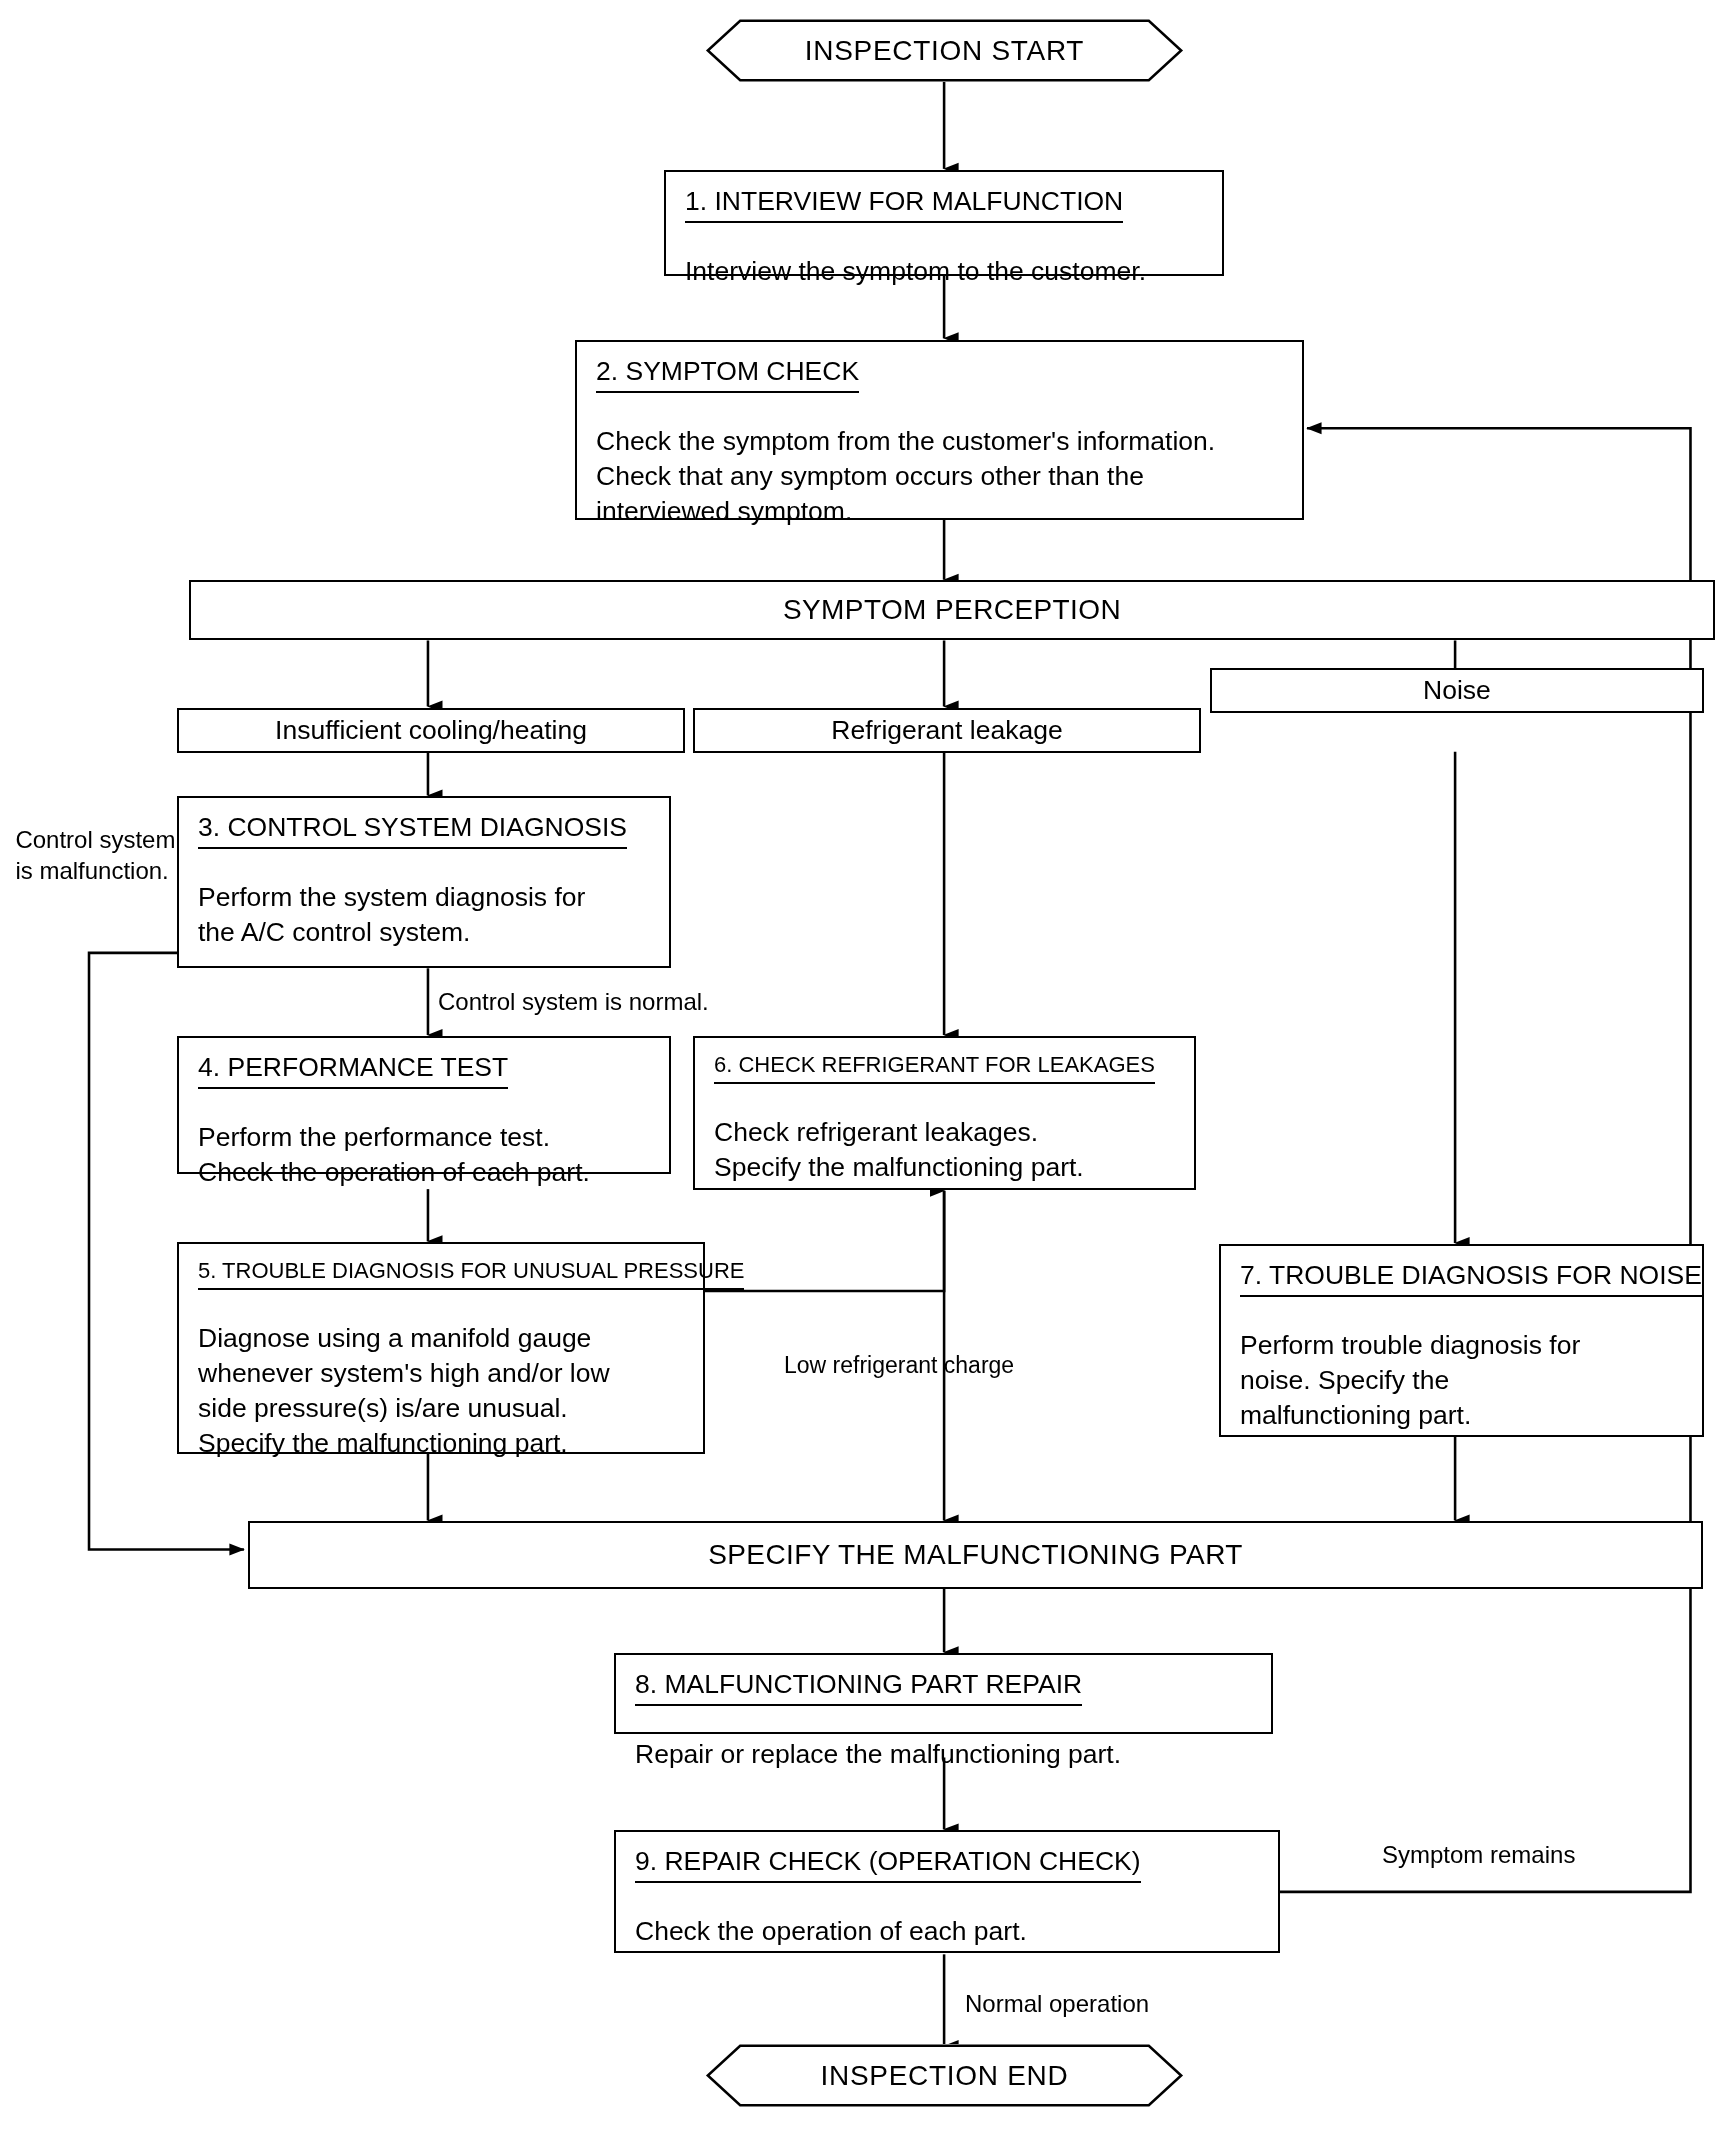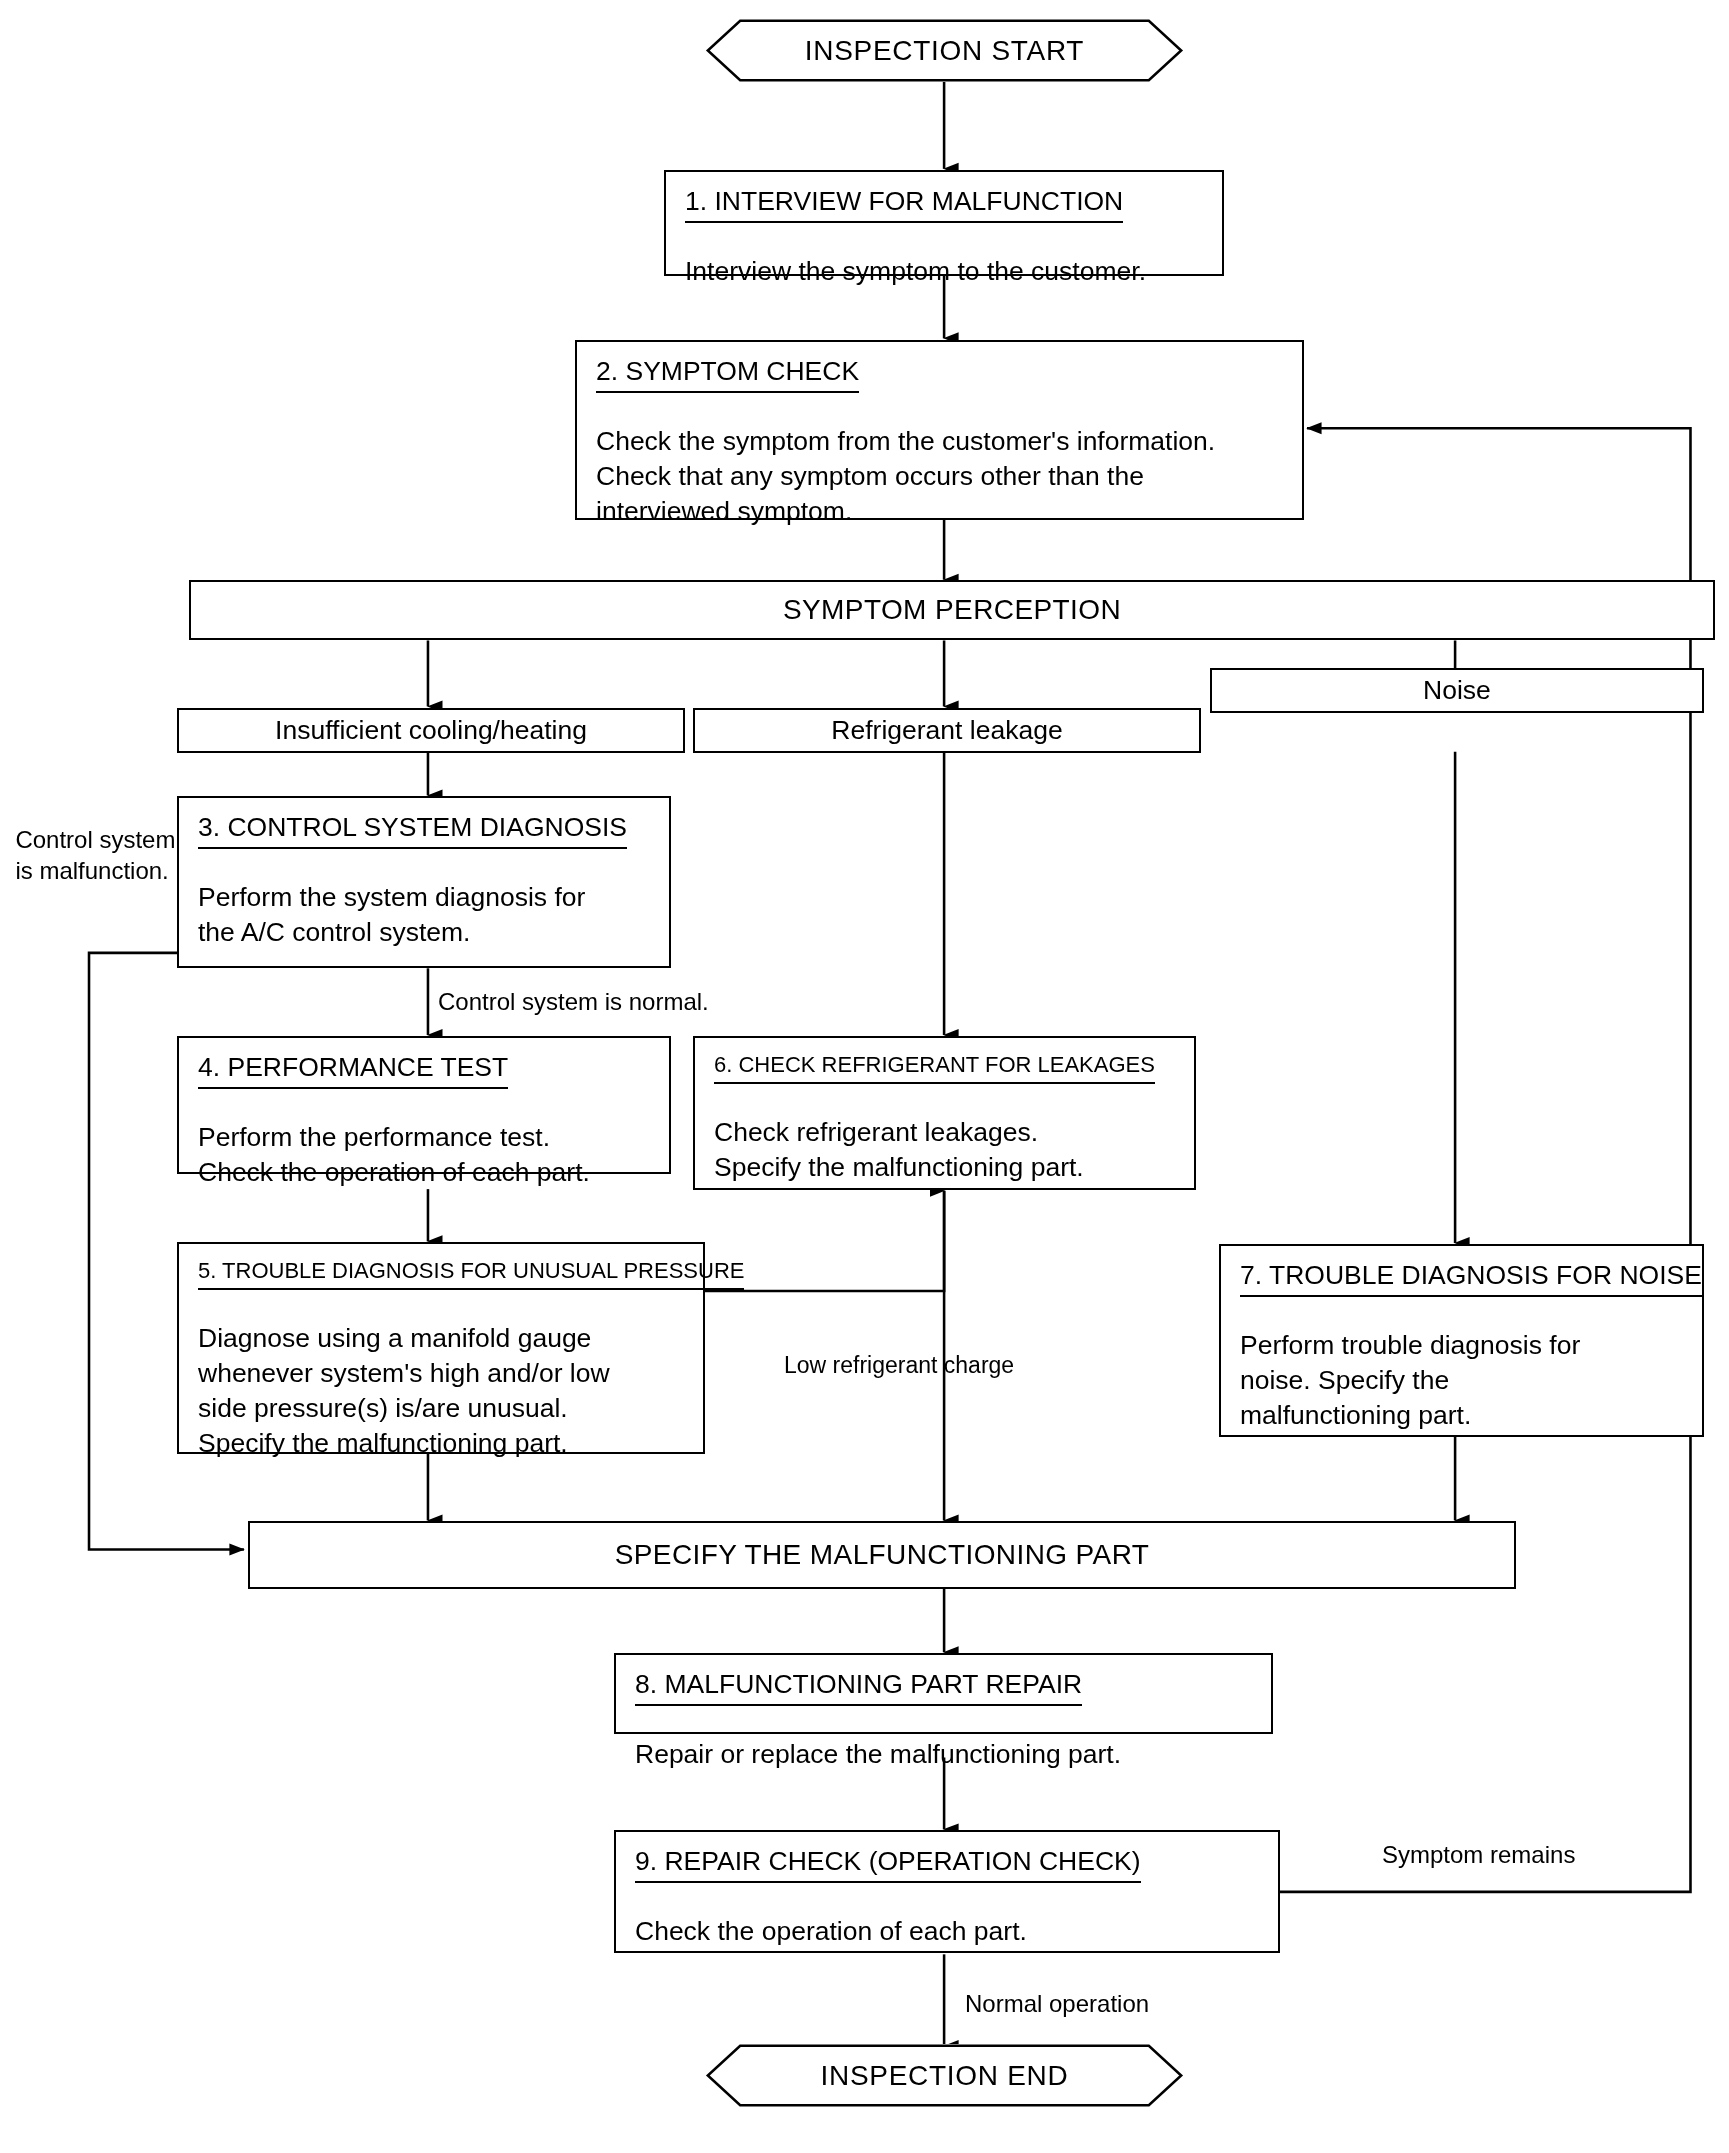--- a/index.html
+++ b/index.html
@@ -234,21 +234,21 @@
 
   <div class="node boxed proc" style="left:1219px; top:1244px; width:485px; height:193px;">
     <span class="proc-title">7. TROUBLE DIAGNOSIS FOR NOISE</span>
     <span class="proc-body">
       <span class="ln">Perform trouble diagnosis for</span>
       <span class="ln">noise. Specify the</span>
       <span class="ln">malfunctioning part.</span>
     </span>
   </div>
 
-  <div class="node boxed bar" style="left:248px; top:1521px; width:1268px; height:68px;">
+  <div class="node boxed bar" style="left:248px; top:1521px; width:1455px; height:68px;">
     <span>SPECIFY THE MALFUNCTIONING PART</span>
   </div>
 
   <div class="node boxed proc" style="left:614px; top:1653px; width:659px; height:81px;">
     <span class="proc-title">8. MALFUNCTIONING PART REPAIR</span>
     <span class="proc-body">
       <span class="ln">Repair or replace the malfunctioning part.</span>
     </span>
   </div>
 

